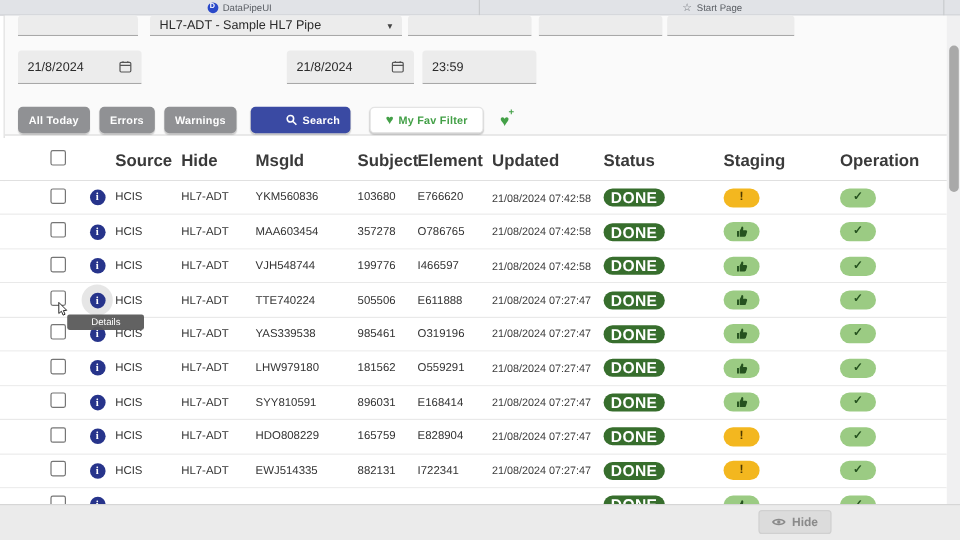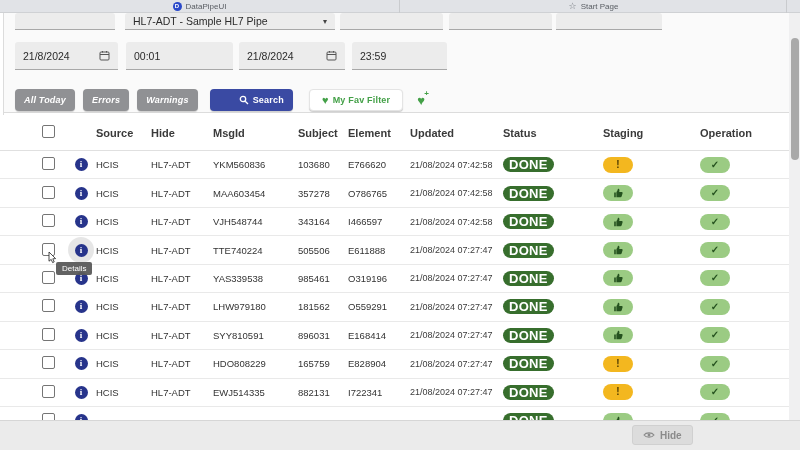--- a/index.html
+++ b/index.html
@@ -23,43 +23,43 @@
 
   
   .filters{position:absolute;left:4px;top:13px;width:785px;height:100px;background:#fafafa;border-bottom:1px solid #dcdcdc;}
   .field{position:absolute;background:#ececec;border-bottom:1px solid #a8a8a8;border-radius:3px 3px 0 0;font-size:10.5px;color:#2b2b2b;display:flex;align-items:center;padding:0 8px;white-space:nowrap;}
   .frow1{top:0;height:17px;}
   .frow2{top:29px;height:28px;}
   .field .caret{margin-left:auto;font-size:8px;color:#444;}
   .field .cal{margin-left:auto;}
   .btnrow{position:absolute;left:11px;top:76px;height:22px;display:flex;align-items:center;gap:8px;}
   .fbtn{height:22px;border:none;border-radius:4px;padding:0 9px;font-size:9px;font-weight:bold;letter-spacing:.2px;display:flex;align-items:center;gap:4px;cursor:pointer;box-shadow:0 1px 1px rgba(0,0,0,.18);}
-  .fbtn.gray{background:var(--gray-btn);color:#fff;font-style:italic;}
+  .fbtn.gray{background:var(--gray-btn);color:#fff;}
   .fbtn.indigo{background:var(--indigo);color:#fff;margin-left:4px;padding-left:29px;}
   .fbtn.fav{background:#fff;color:var(--fav-green);border:1px solid #e4e4e4;margin-left:8px;padding:0 12px;}
   .heart{color:var(--fav-green);font-size:11px;line-height:11px;}
   .heart-plus{position:relative;background:none;border:none;cursor:pointer;margin-left:6px;}
   .heart-plus .heart{font-size:13px;}
   .heart-plus .plus{position:absolute;top:-4px;right:-4px;font-size:8px;font-weight:bold;color:var(--fav-green);}
 
   
   .grid{display:grid;grid-template-columns:30px 30px 55px 62px 85px 50px 62px 93px 100px 97px auto;padding-left:36px;align-items:center;}
-  .thead{position:absolute;left:0;top:115px;width:789px;height:36px;background:#fff;border-bottom:1px solid #e0e0e0;font-size:11px;font-weight:bold;color:#3a3a3a;}
+  .thead{position:absolute;left:0;top:115px;width:789px;height:36px;background:#fff;border-bottom:1px solid #e0e0e0;font-size:14px;font-weight:bold;color:#3a3a3a;}
   .tbody{position:absolute;left:0;top:151px;width:789px;height:269px;overflow:hidden;background:#fff;}
   .trow{position:relative;height:28.45px;border-bottom:1px solid #e9e9e9;font-size:9.5px;color:#333;background:#fff;}
   .cell{white-space:nowrap;overflow:visible;}
   .cell.upd{font-size:9px;color:#3c3c3c;}
   .cb{display:inline-block;width:13px;height:13px;border:1.5px solid #757575;border-radius:2px;background:#fff;cursor:pointer;margin-left:6px;}
   .info-cell{position:relative;display:flex;align-items:center;justify-content:center;width:30px;}
   .info-btn{position:relative;width:13px;height:13px;border-radius:50%;background:var(--info-navy);color:#fff;border:none;font-size:9px;font-weight:bold;line-height:13px;text-align:center;cursor:pointer;font-family:"Liberation Serif","DejaVu Serif",serif;z-index:2;padding:0;}
   .hover-ring{display:none;position:absolute;left:50%;top:50%;width:26px;height:26px;margin:-13px 0 0 -13px;border-radius:50%;background:rgba(80,80,80,.14);z-index:1;}
   .trow.hovered .hover-ring{display:block;}
   .cursor{display:none;position:absolute;left:48px;top:15px;z-index:6;}
   .trow.hovered .cursor{display:block;}
-  .tooltip{display:none;position:absolute;left:56px;top:26px;background:rgba(90,90,90,.95);color:#fff;font-size:8px;padding:2px 6px;border-radius:2px;white-space:nowrap;z-index:7;}
+  .tooltip{display:none;position:absolute;left:56px;top:26px;background:rgba(90,90,90,.95);color:#fff;font-size:8px;padding:2px 20px;border-radius:2px;white-space:nowrap;z-index:7;}
   .trow.hovered .tooltip{display:block;}
   .status-pill{display:inline-flex;align-items:center;justify-content:center;min-width:38px;height:15px;border-radius:8px;background:var(--done-green);color:#fff;font-size:13px;font-weight:bold;letter-spacing:.3px;padding:0 6px;}
   .pill{display:inline-flex;align-items:center;justify-content:center;width:30px;height:16px;border-radius:8px;border:none;cursor:pointer;}
   .badge .glyph{display:none;}
   .badge.warning{background:var(--pill-amber);}
   .badge.warning .warn{display:block;font-size:10px;font-weight:bold;color:var(--glyph-amber);line-height:10px;}
   .badge.approved{background:var(--pill-green);}
   .badge.approved .thumb{display:block;}
   .op.success{background:var(--pill-green);}
   .op .checkglyph{font-size:10px;font-weight:bold;color:var(--glyph-green);line-height:10px;}
@@ -104,23 +104,20 @@
     <div class="field frow1" style="left:552px;width:106px;"></div>
 
     <div class="field frow2" style="left:11px;width:103px;">
       <span>21/8/2024</span>
       <svg class="cal" width="11" height="11" viewBox="0 0 11 11">
           <rect x="1" y="2" width="9" height="8" rx="1" fill="none" stroke="#555" stroke-width="1"></rect>
           <line x1="1" y1="4.5" x2="10" y2="4.5" stroke="#555" stroke-width="1"></line>
           <line x1="3.5" y1="1" x2="3.5" y2="2.5" stroke="#555" stroke-width="1"></line>
           <line x1="7.5" y1="1" x2="7.5" y2="2.5" stroke="#555" stroke-width="1"></line>
         </svg>
-    </div>
-    <div class="field frow2" style="left:122px;width:107px;">
-      <span>00:01</span>
     </div>
     <div class="field frow2" style="left:235px;width:106px;">
       <span>21/8/2024</span>
       <svg class="cal" width="11" height="11" viewBox="0 0 11 11">
           <rect x="1" y="2" width="9" height="8" rx="1" fill="none" stroke="#555" stroke-width="1"></rect>
           <line x1="1" y1="4.5" x2="10" y2="4.5" stroke="#555" stroke-width="1"></line>
           <line x1="3.5" y1="1" x2="3.5" y2="2.5" stroke="#555" stroke-width="1"></line>
           <line x1="7.5" y1="1" x2="7.5" y2="2.5" stroke="#555" stroke-width="1"></line>
         </svg>
     </div>
@@ -227,21 +224,21 @@
     </div>
       <div class="trow grid">
       <div class="cell"><span class="cb"></span></div>
       <div class="cell info-cell">
 
         <button class="info-btn"><span>i</span></button>
       </div>
       <div class="cell">HCIS</div>
       <div class="cell">HL7-ADT</div>
       <div class="cell">VJH548744</div>
-      <div class="cell">343164</div>
+      <div class="cell">199776</div>
       <div class="cell">I466597</div>
       <div class="cell upd">21/08/2024 07:42:58</div>
       <div class="cell"><span class="status-pill">DONE</span></div>
       <div class="cell">
         <button class="pill badge approved">
 
           <svg class="glyph thumb" width="10" height="10" viewBox="0 0 10 10">
               <path fill="#25521f" d="M1.2 4.6h1.6v4.6H1.2zM3.4 9.2h4.1c.6 0 1-.35 1.15-.9l.95-3.1c.2-.65-.25-1.3-.95-1.3H6.2c.15-.7.35-1.9.1-2.5-.3-.7-1.3-.75-1.5-.05-.15.55-.35 1.35-.75 1.9-.3.4-.65.75-.65 1.2z"></path>
             </svg>
         </button>

